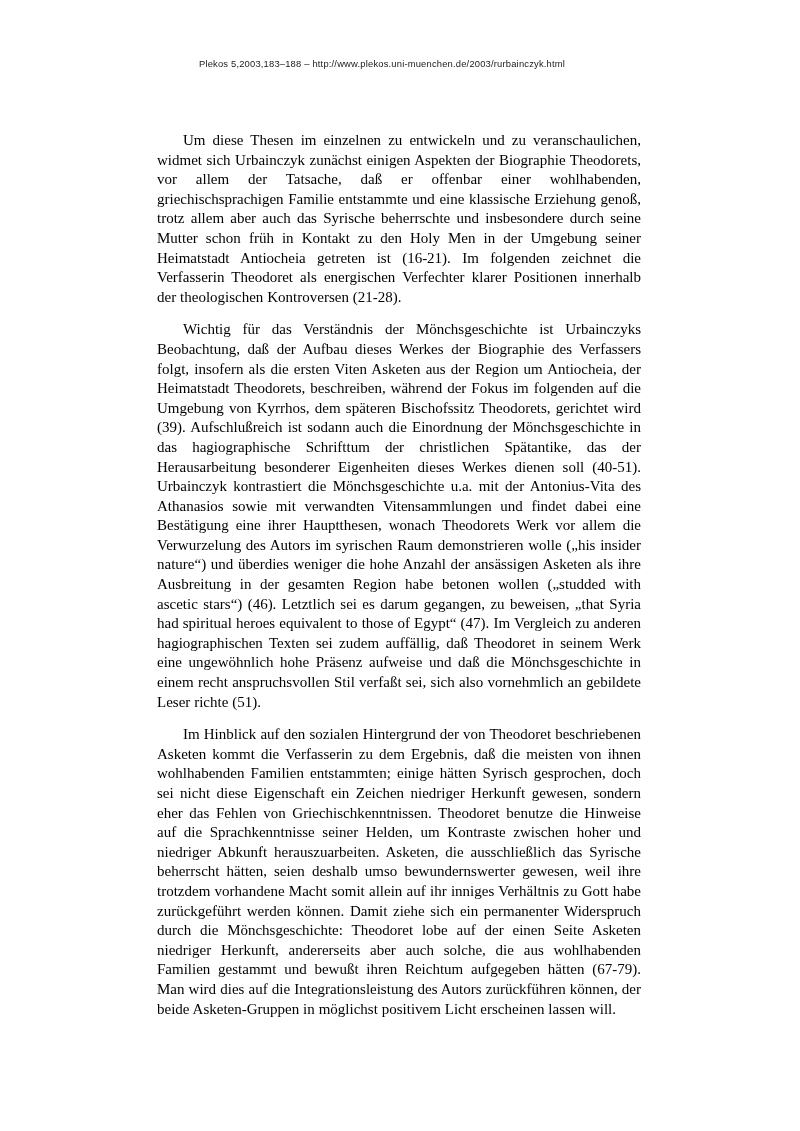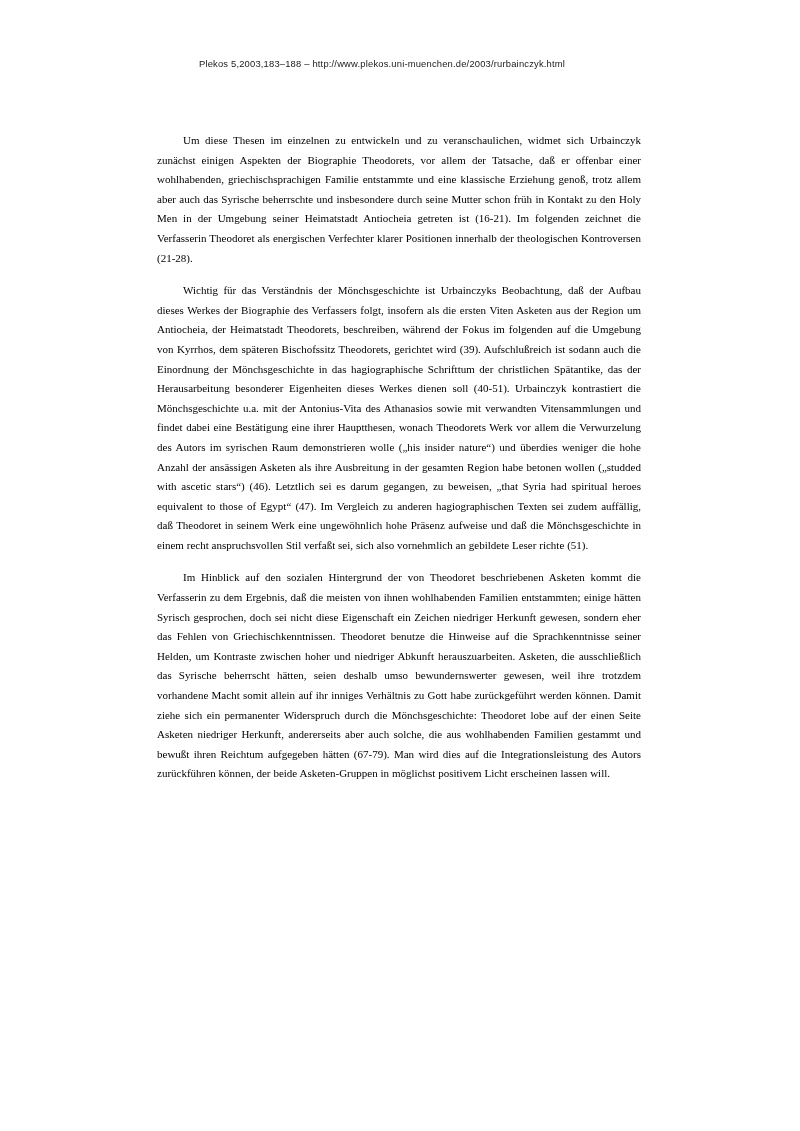--- a/index.html
+++ b/index.html
@@ -37,21 +37,21 @@
     position: absolute;
     top: 131px;
     left: 157px;
     width: 484px;
   }
   p.para {
     margin: 0 0 13px 0;
     padding: 0;
     text-align: justify;
     text-justify: inter-word;
-    font-size: 11px;
+    font-size: 15px;
     line-height: 19.6px;
     text-indent: 26px;
     -webkit-hyphens: none;
     hyphens: none;
     word-spacing: 0.01em;
   }
   p.para:last-child {
     margin-bottom: 0;
     margin-top: 12px;
   }

